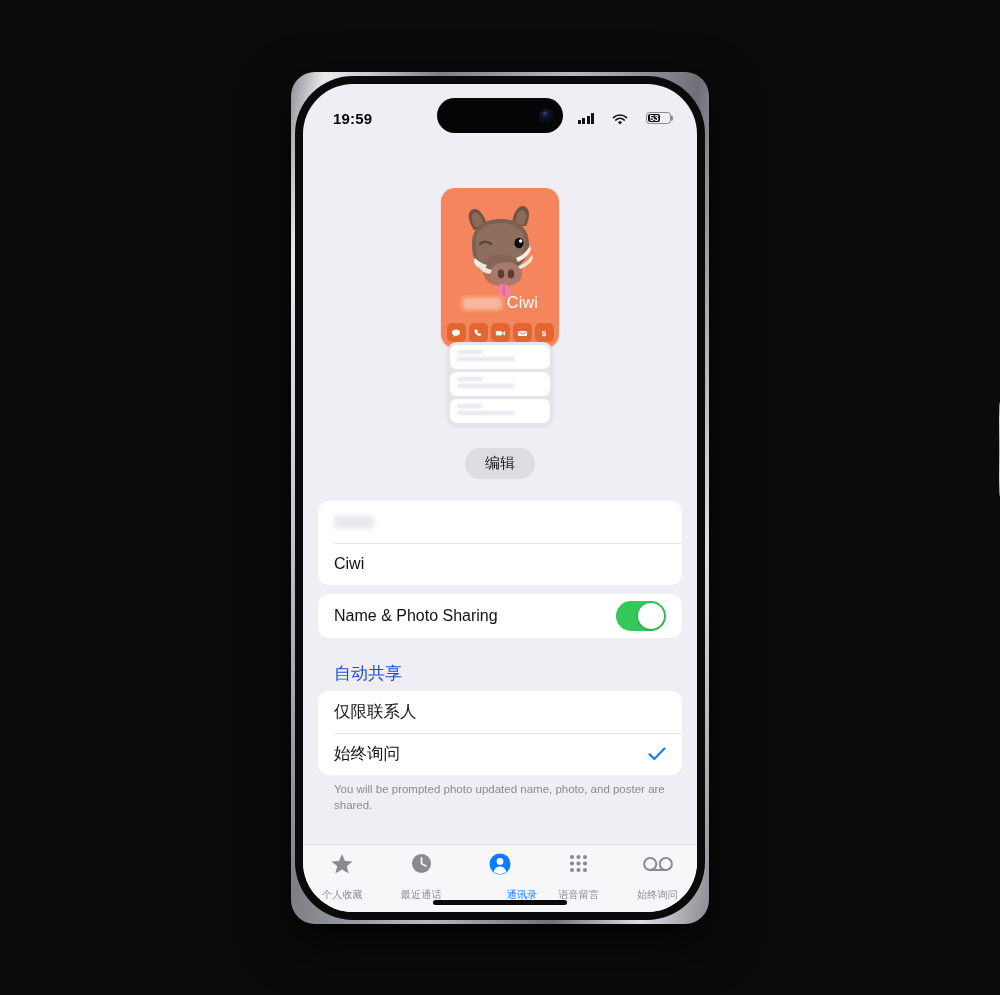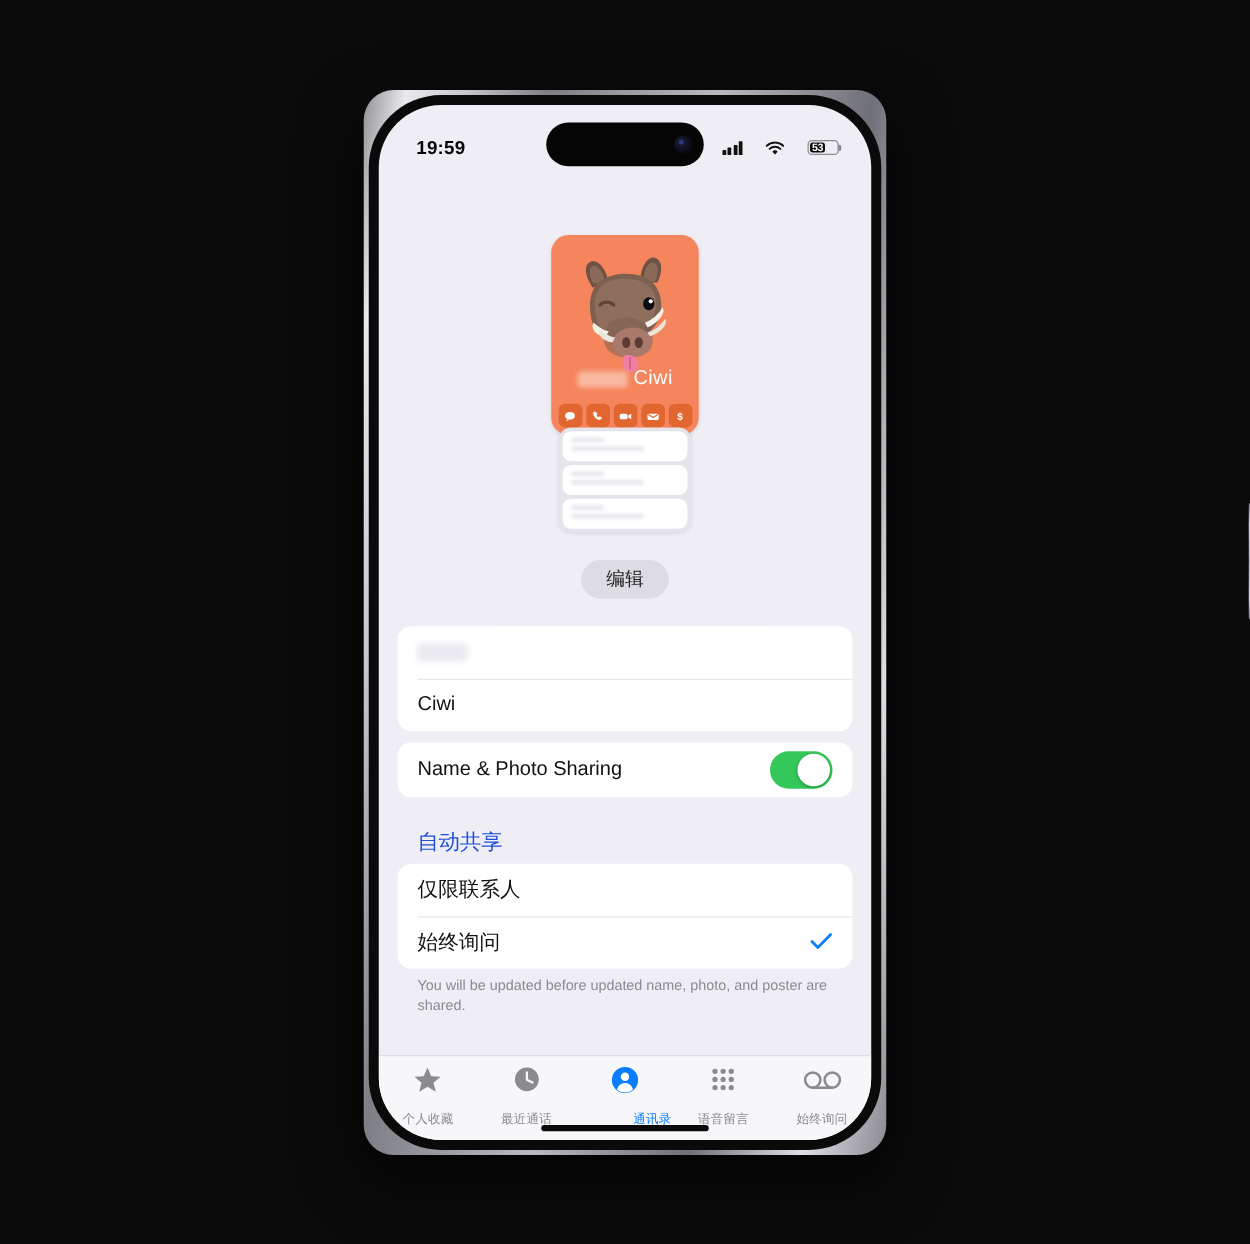--- a/index.html
+++ b/index.html
@@ -388,21 +388,21 @@
                 <div class="row" style="min-height:42px;">
                   <span class="row-text cn grow">始终询问</span>
                   <span class="check">
                     <svg width="18" height="14" viewBox="0 0 18 14">
                       <path d="M1.5 7.2 L6.3 12 L16.5 1.6" stroke="#0a7cff" stroke-width="2.1" fill="none" stroke-linecap="round" stroke-linejoin="round"></path>
                     </svg>
                   </span>
                 </div>
               </div>
             </div>
-            <div class="footnote">You will be updated before updated name, photo, and poster are shared.</div>
+            <div class="footnote">You will be prompted photo updated name, photo, and poster are shared.</div>
           </div>
 
         </div>
 
         <div class="tabbar">
           <div class="tab">
             <span class="tico">
               <svg width="22" height="21" viewBox="0 0 22 21">
                   <path d="M11 1 L14 8 L21.5 8.4 L15.8 13.2 L17.6 20.4 L11 16.4 L4.4 20.4 L6.2 13.2 L0.5 8.4 L8 8 Z" fill="#8a8a8f"></path>
                 </svg>

